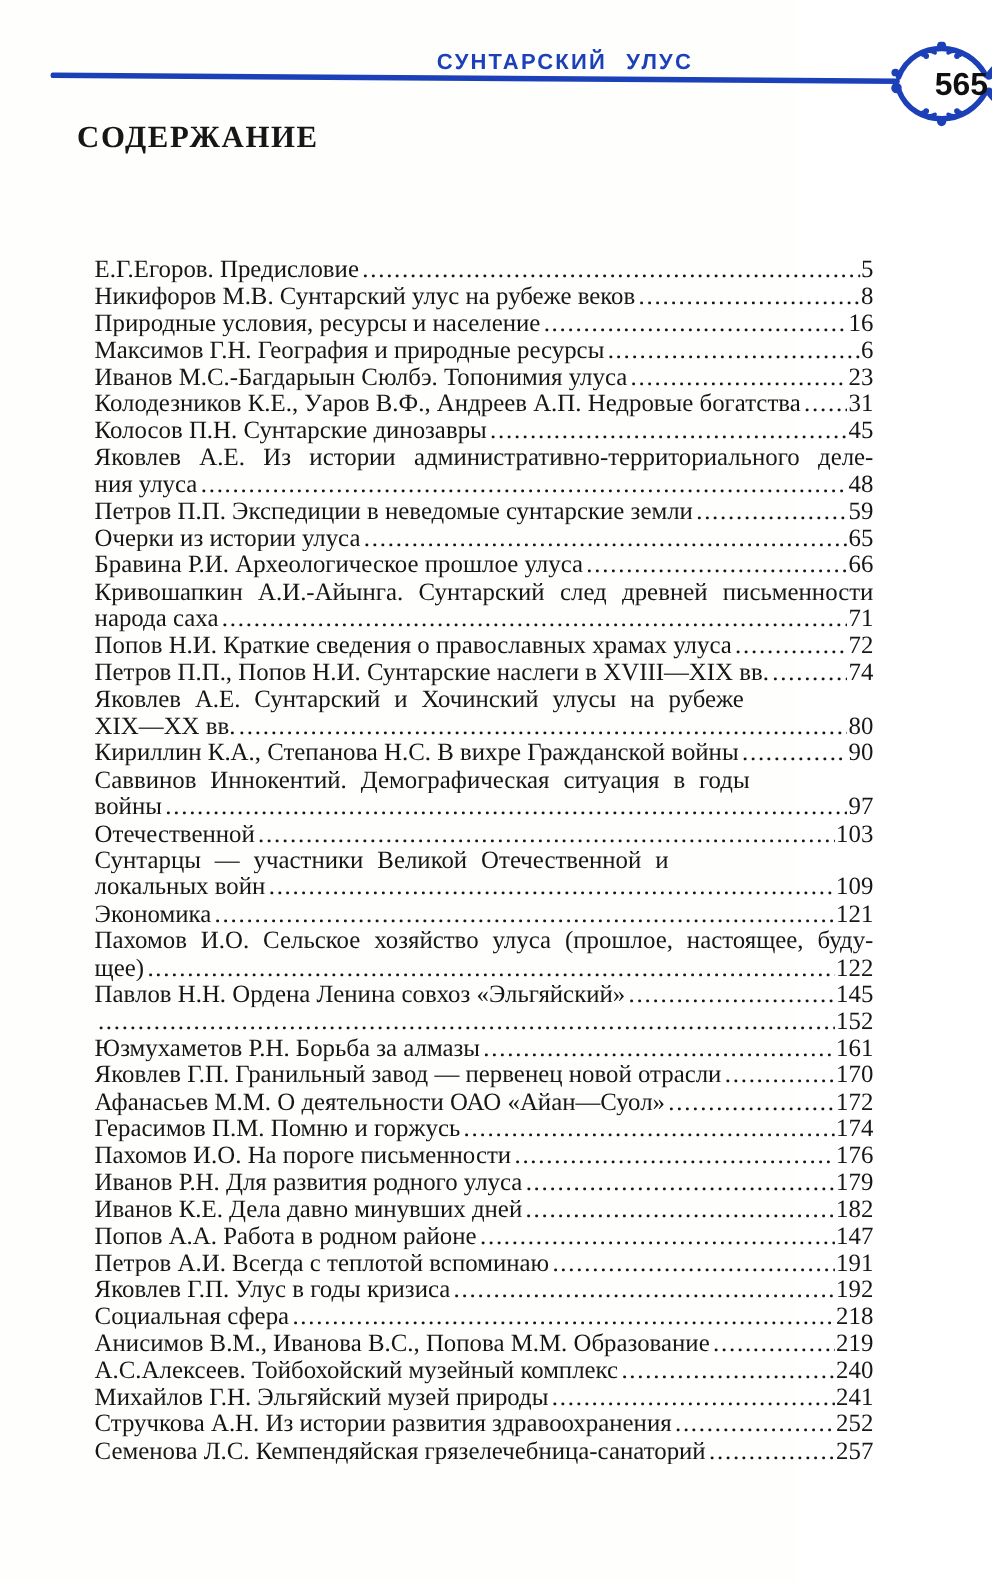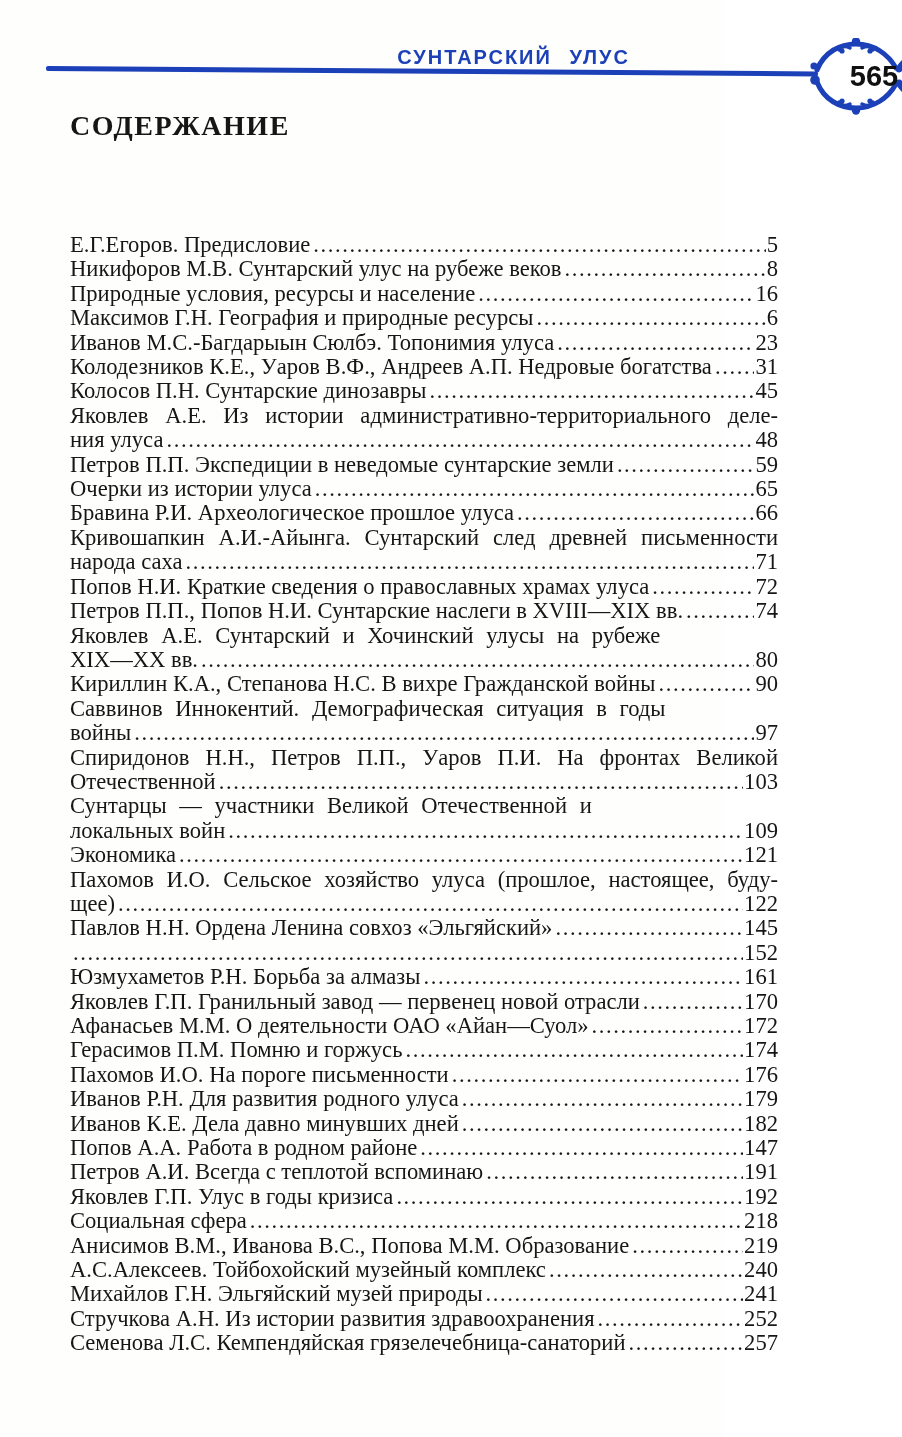--- a/index.html
+++ b/index.html
@@ -53,21 +53,21 @@
     white-space: nowrap;
   }
   
   .toc {
     position: absolute;
     left: 70px; top: 233px;
     width: 708px;
     font-size: 22.6px;
     line-height: 24.4px;
   }
-  .entry { width: 100%; }
+  .entry { width: 100%; margin-left: 16px; }
   .entry .row {
     display: flex;
     align-items: baseline;
     width: 100%;
   }
   .entry .t { white-space: nowrap; flex: 0 1 auto; overflow: hidden; }
   .entry.bold .t, .entry.bold .wrapline { font-weight: normal; }
   .leader {
     flex: 1 1 0;
     min-width: 0;
@@ -244,21 +244,20 @@
       </div>
       <div class="entry">
         <div class="wrapline spread">Саввинов Иннокентий. Демографическая ситуация в годы</div>
         <div class="row">
           <span class="t">войны</span>
           <span class="leader">........................................................................................................................................................................................................</span>
           <span class="pg">97</span>
         </div>
       </div>
       <div class="entry">
-        <div class="wrapline justify">Спиридонов Н.Н., Петров П.П., Уаров П.И. На фронтах Великой</div>
         <div class="row">
           <span class="t">Отечественной</span>
           <span class="leader">........................................................................................................................................................................................................</span>
           <span class="pg">103</span>
         </div>
       </div>
       <div class="entry">
         <div class="wrapline spread">Сунтарцы — участники Великой Отечественной и</div>
         <div class="row">
           <span class="t">локальных войн</span>

